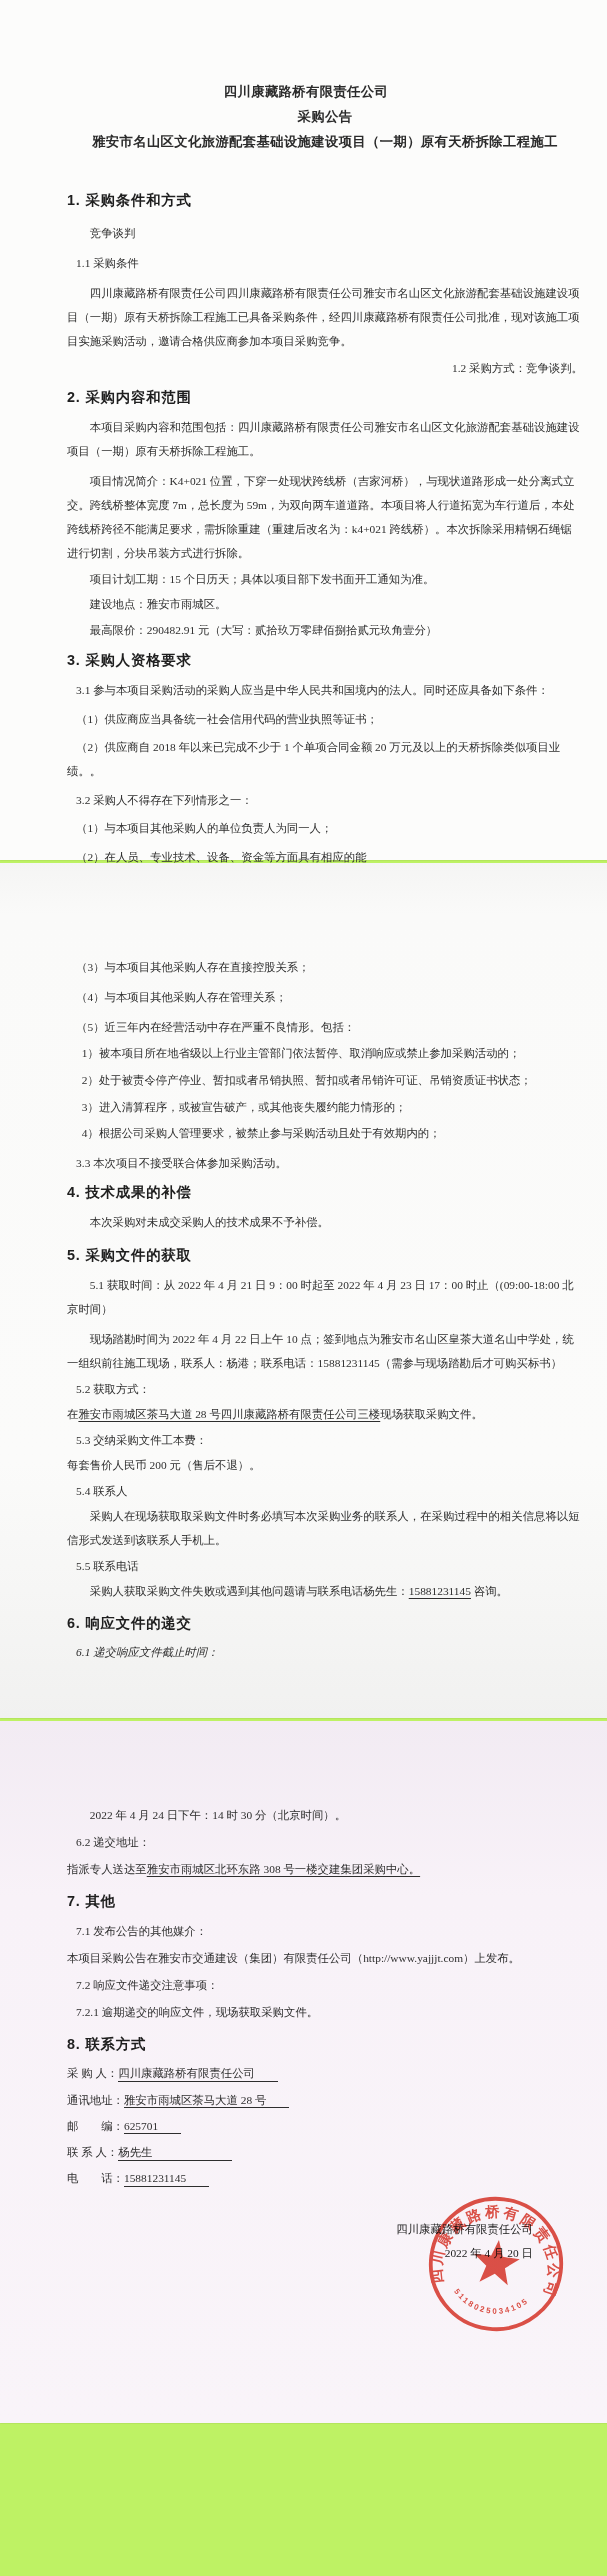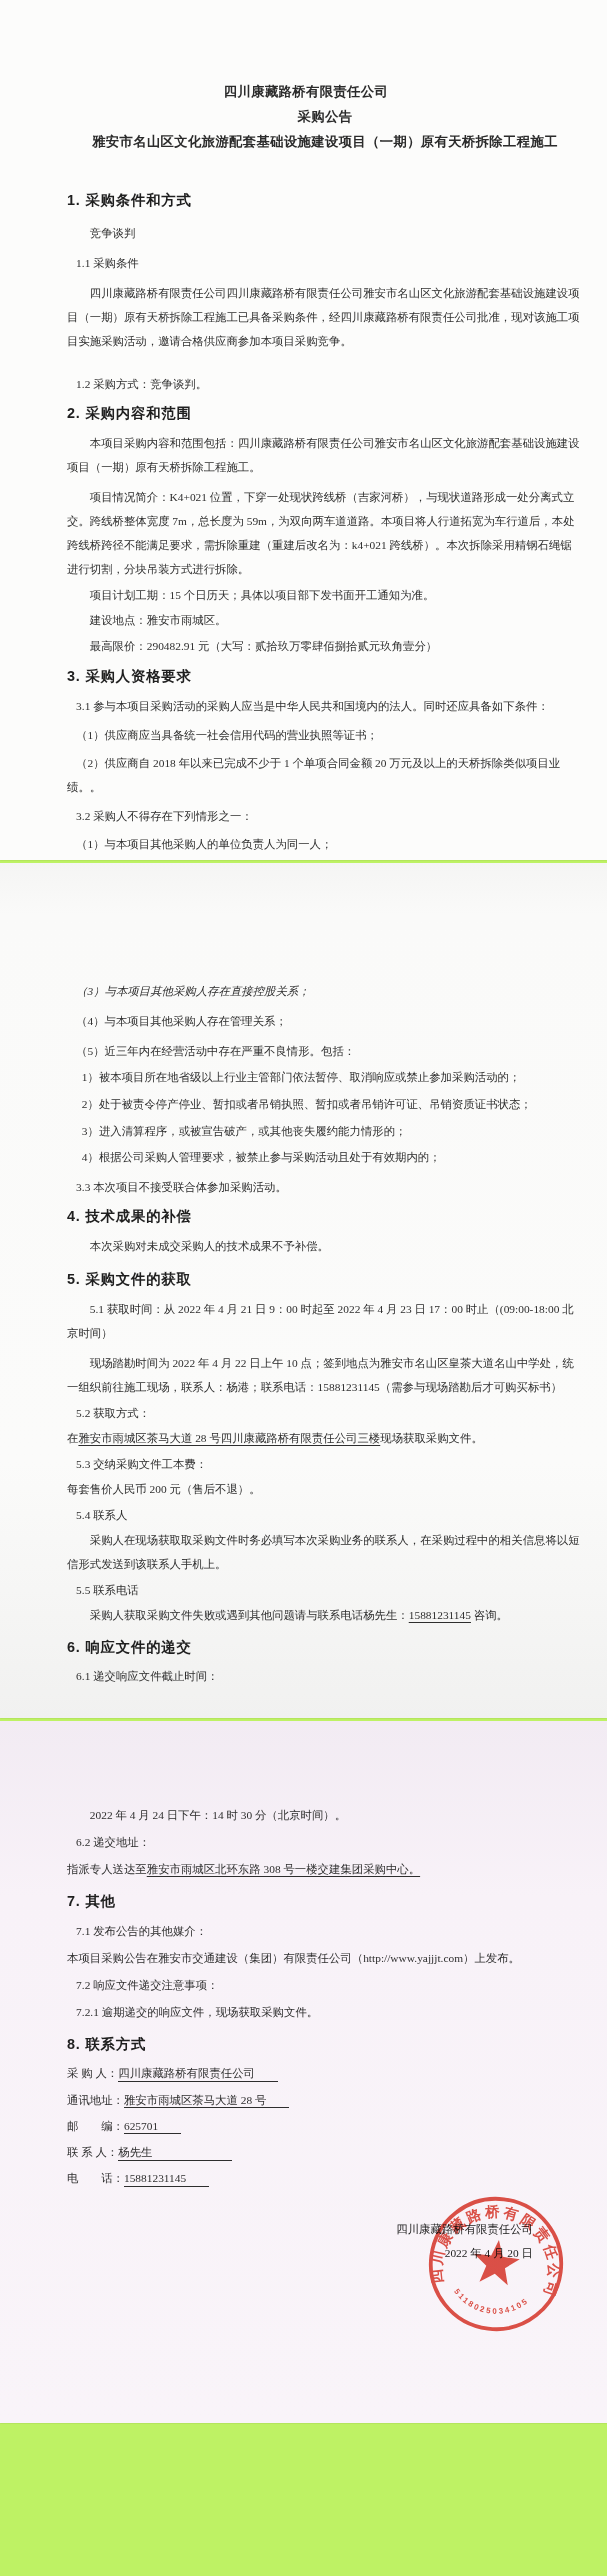--- a/index.html
+++ b/index.html
@@ -35,40 +35,40 @@
 
   <div class="page page1">
     <p class="title" style="margin:79px 38px 0 0;">四川康藏路桥有限责任公司</p>
     <p class="title">采购公告</p>
     <p class="title">雅安市名山区文化旅游配套基础设施建设项目（一期）原有天桥拆除工程施工</p>
 
     <p class="h" style="margin-top:35px;">1. 采购条件和方式</p>
     <p class="body ind2" style="margin-top:9px;">竞争谈判</p>
     <p class="body ind1" style="margin-top:6px;">1.1 采购条件</p>
     <p class="body ind2" style="margin-top:6px;">四川康藏路桥有限责任公司四川康藏路桥有限责任公司雅安市名山区文化旅游配套基础设施建设项目（一期）原有天桥拆除工程施工已具备采购条件，经四川康藏路桥有限责任公司批准，现对该施工项目实施采购活动，邀请合格供应商参加本项目采购竞争。</p>
-    <p class="body ind1" style="margin-top:19px;">1.2 采购方式：竞争谈判。</p>
+    <p class="body ind1" style="margin-top:3px;text-align:right;">1.2 采购方式：竞争谈判。</p>
 
     <p class="h" style="margin-top:6px;">2. 采购内容和范围</p>
     <p class="body ind2" style="margin-top:6px;">本项目采购内容和范围包括：四川康藏路桥有限责任公司雅安市名山区文化旅游配套基础设施建设项目（一期）原有天桥拆除工程施工。</p>
     <p class="body ind2" style="margin-top:6px;">项目情况简介：K4+021 位置，下穿一处现状跨线桥（吉家河桥），与现状道路形成一处分离式立交。跨线桥整体宽度 7m，总长度为 59m，为双向两车道道路。本项目将人行道拓宽为车行道后，本处跨线桥跨径不能满足要求，需拆除重建（重建后改名为：k4+021 跨线桥）。本次拆除采用精钢石绳锯进行切割，分块吊装方式进行拆除。</p>
     <p class="body ind2" style="margin-top:1.5px;">项目计划工期：15 个日历天；具体以项目部下发书面开工通知为准。</p>
     <p class="body ind2" style="margin-top:1.5px;">建设地点：雅安市雨城区。</p>
     <p class="body ind2" style="margin-top:1.5px;">最高限价：290482.91 元（大写：贰拾玖万零肆佰捌拾贰元玖角壹分）</p>
 
     <p class="h" style="margin-top:7.6px;">3. 采购人资格要求</p>
     <p class="body ind1" style="margin-top:6px;">3.1 参与本项目采购活动的采购人应当是中华人民共和国境内的法人。同时还应具备如下条件：</p>
     <p class="body ind1" style="margin-top:4.6px;">（1）供应商应当具备统一社会信用代码的营业执照等证书；</p>
     <p class="body ind1" style="margin-top:4.6px;">（2）供应商自 2018 年以来已完成不少于 1 个单项合同金额 20 万元及以上的天桥拆除类似项目业绩。。</p>
     <p class="body ind1" style="margin-top:4.6px;">3.2 采购人不得存在下列情形之一：</p>
     <p class="body ind1" style="margin-top:4.6px;">（1）与本项目其他采购人的单位负责人为同一人；</p>
     <p class="body ind1" style="margin-top:4.6px;">（2）在人员、专业技术、设备、资金等方面具有相应的能</p>
   </div>
 
   <div class="page page2">
-    <p class="body ind1" style="margin-top:116px;font-style:italic;">（3）与本项目其他采购人存在直接控股关系；</p>
+    <p class="body ind1" style="margin-top:92px;">（3）与本项目其他采购人存在直接控股关系；</p>
     <p class="body ind1" style="margin-top:6px;">（4）与本项目其他采购人存在管理关系；</p>
     <p class="body ind1" style="margin-top:6px;">（5）近三年内在经营活动中存在严重不良情形。包括：</p>
     <p class="body ind1b" style="margin-top:2.3px;">1）被本项目所在地省级以上行业主管部门依法暂停、取消响应或禁止参加采购活动的；</p>
     <p class="body ind1b" style="margin-top:2.3px;">2）处于被责令停产停业、暂扣或者吊销执照、暂扣或者吊销许可证、吊销资质证书状态；</p>
     <p class="body ind1b" style="margin-top:3px;">3）进入清算程序，或被宣告破产，或其他丧失履约能力情形的；</p>
     <p class="body ind1b" style="margin-top:2.3px;">4）根据公司采购人管理要求，被禁止参与采购活动且处于有效期内的；</p>
     <p class="body ind1" style="margin-top:6px;">3.3 本次项目不接受联合体参加采购活动。</p>
 
     <p class="h" style="margin-top:6px;">4. 技术成果的补偿</p>
     <p class="body ind2" style="margin-top:6px;">本次采购对未成交采购人的技术成果不予补偿。</p>
@@ -79,21 +79,21 @@
     <p class="body ind1" style="margin-top:1.5px;">5.2 获取方式：</p>
     <p class="body" style="margin-top:1.5px;"><span>在</span><span class="ul">雅安市雨城区茶马大道 28 号四川康藏路桥有限责任公司三楼</span><span>现场获取采购文件。</span></p>
     <p class="body ind1" style="margin-top:1.5px;">5.3 交纳采购文件工本费：</p>
     <p class="body" style="margin-top:1.5px;">每套售价人民币 200  元（售后不退）。</p>
     <p class="body ind1" style="margin-top:1.5px;">5.4 联系人</p>
     <p class="body ind2" style="margin-top:1.5px;">采购人在现场获取取采购文件时务必填写本次采购业务的联系人，在采购过程中的相关信息将以短信形式发送到该联系人手机上。</p>
     <p class="body ind1" style="margin-top:1.5px;">5.5 联系电话</p>
     <p class="body ind2" style="margin-top:1.5px;"><span>采购人获取采购文件失败或遇到其他问题请与联系电话杨先生：</span><span class="ul">15881231145</span><span> 咨询。</span></p>
 
     <p class="h" style="margin-top:9px;">6. 响应文件的递交</p>
-    <p class="body ind1" style="margin-top:4.6px;">6.1 递交响应文件截止时间：</p>
+    <p class="body ind1" style="margin-top:4.6px;font-style:italic;">6.1 递交响应文件截止时间：</p>
   </div>
 
   <div class="page page3">
     <p class="body ind2" style="margin-top:82px;">2022 年 4 月 24 日下午：14 时 30 分（北京时间）。</p>
     <p class="body ind1" style="margin-top:3px;">6.2 递交地址：</p>
     <p class="body" style="margin-top:3px;"><span>指派专人送达至</span><span class="ul">雅安市雨城区北环东路 308 号一楼交建集团采购中心。</span></p>
 
     <p class="h" style="margin-top:9px;">7. 其他</p>
     <p class="body ind1" style="margin-top:6px;">7.1 发布公告的其他媒介：</p>
     <p class="body" style="margin-top:3px;">本项目采购公告在雅安市交通建设（集团）有限责任公司（http://www.yajjjt.com）上发布。</p>

